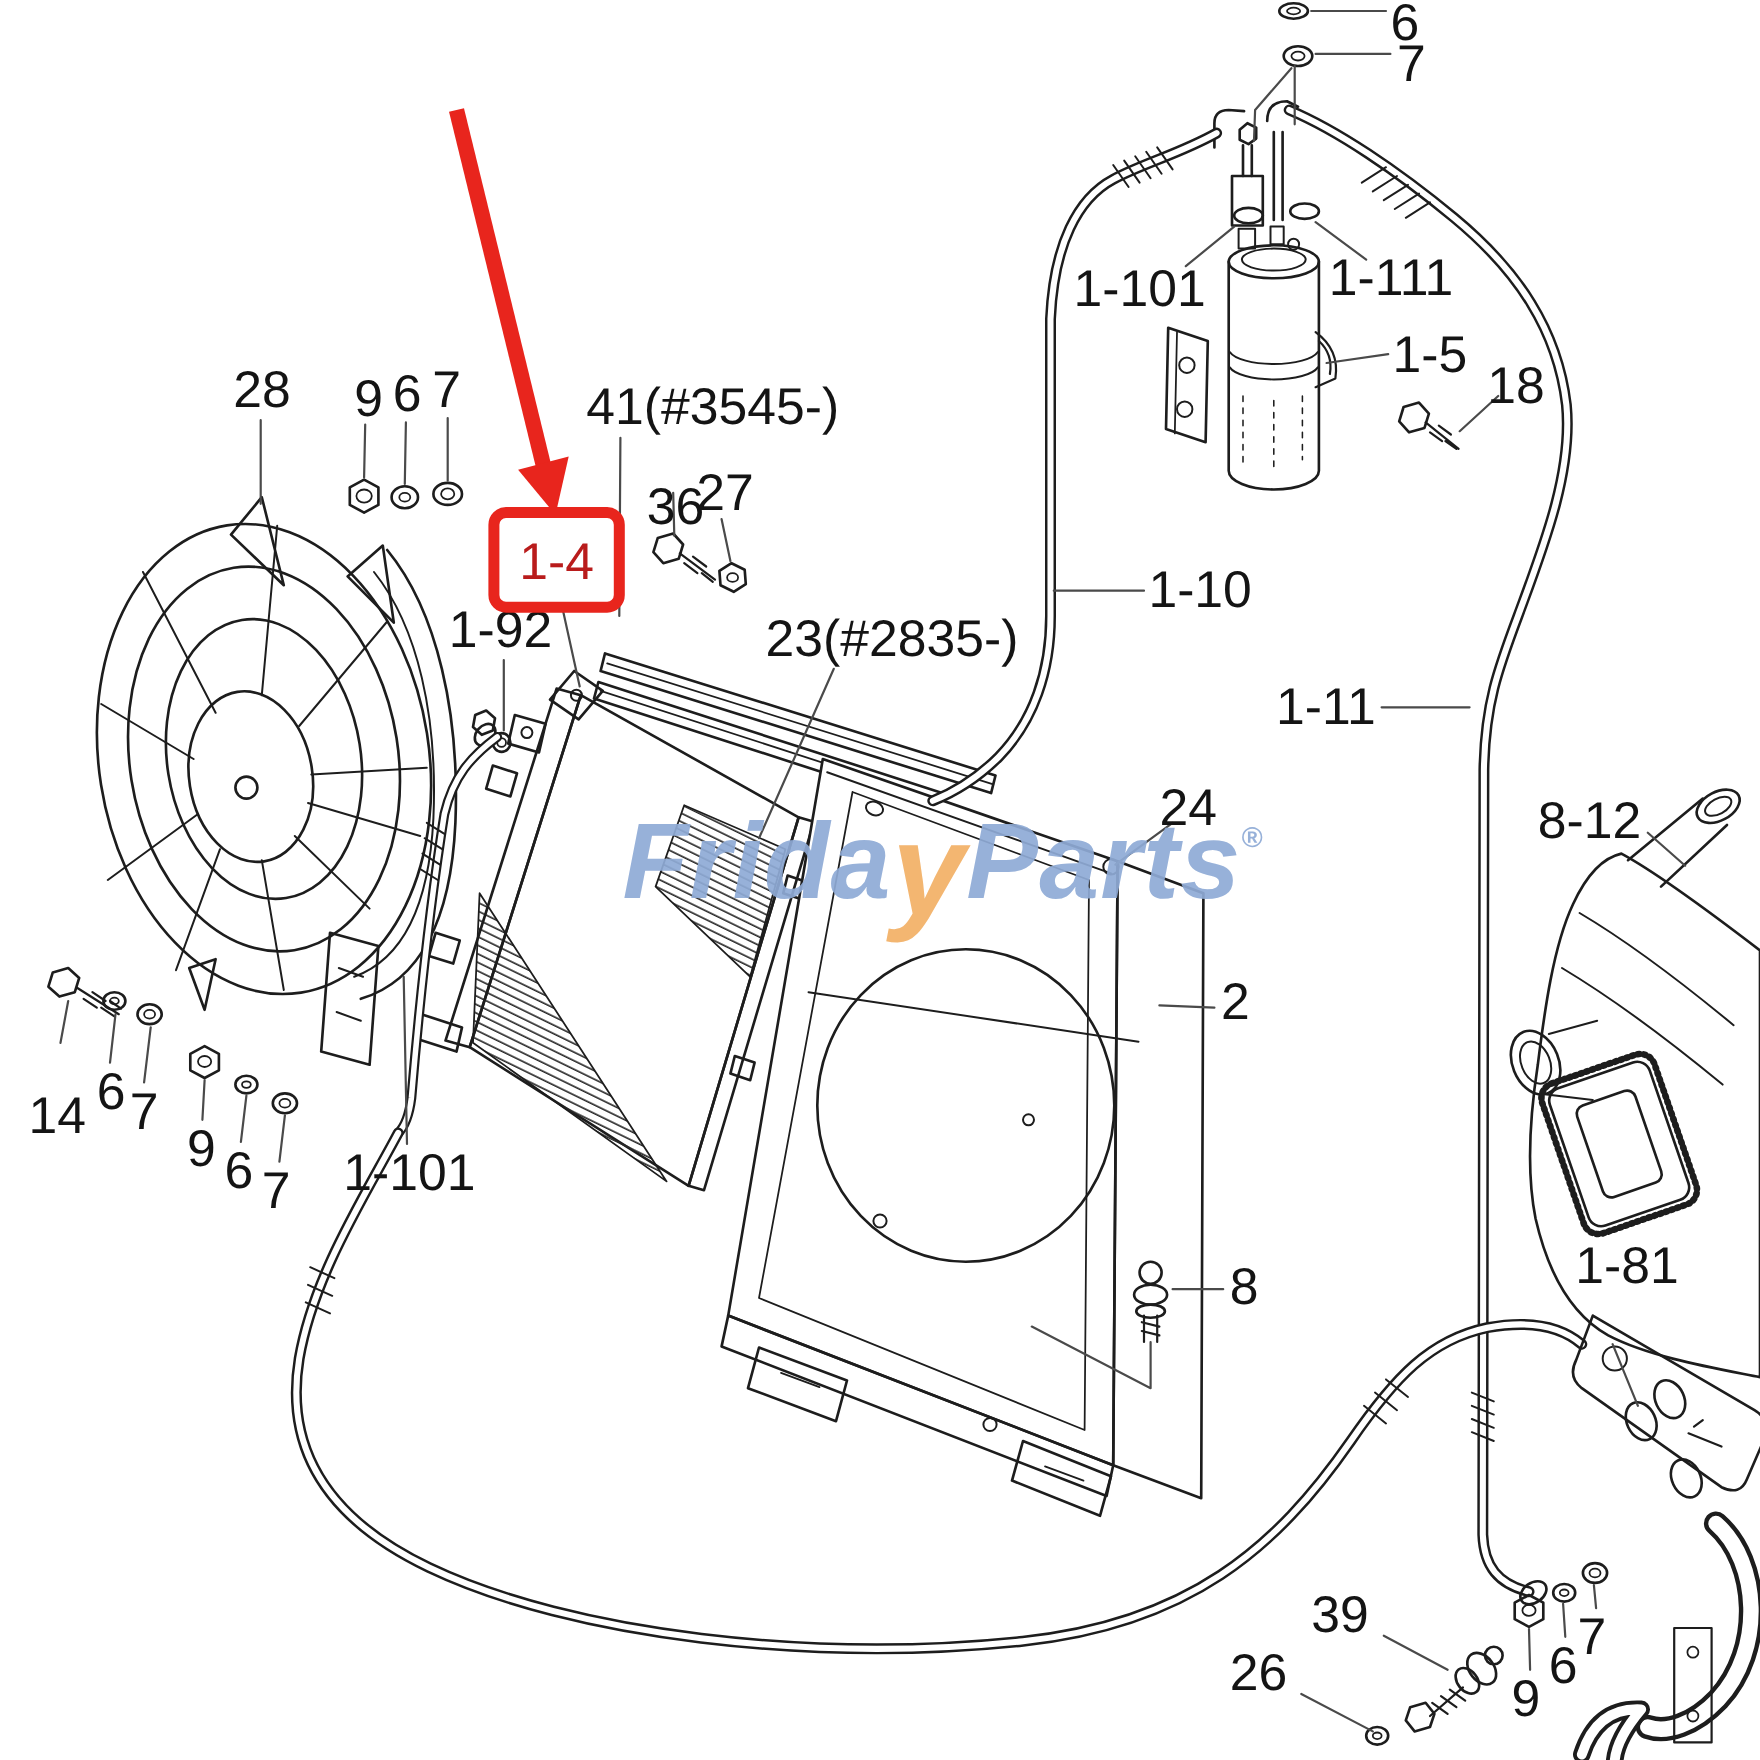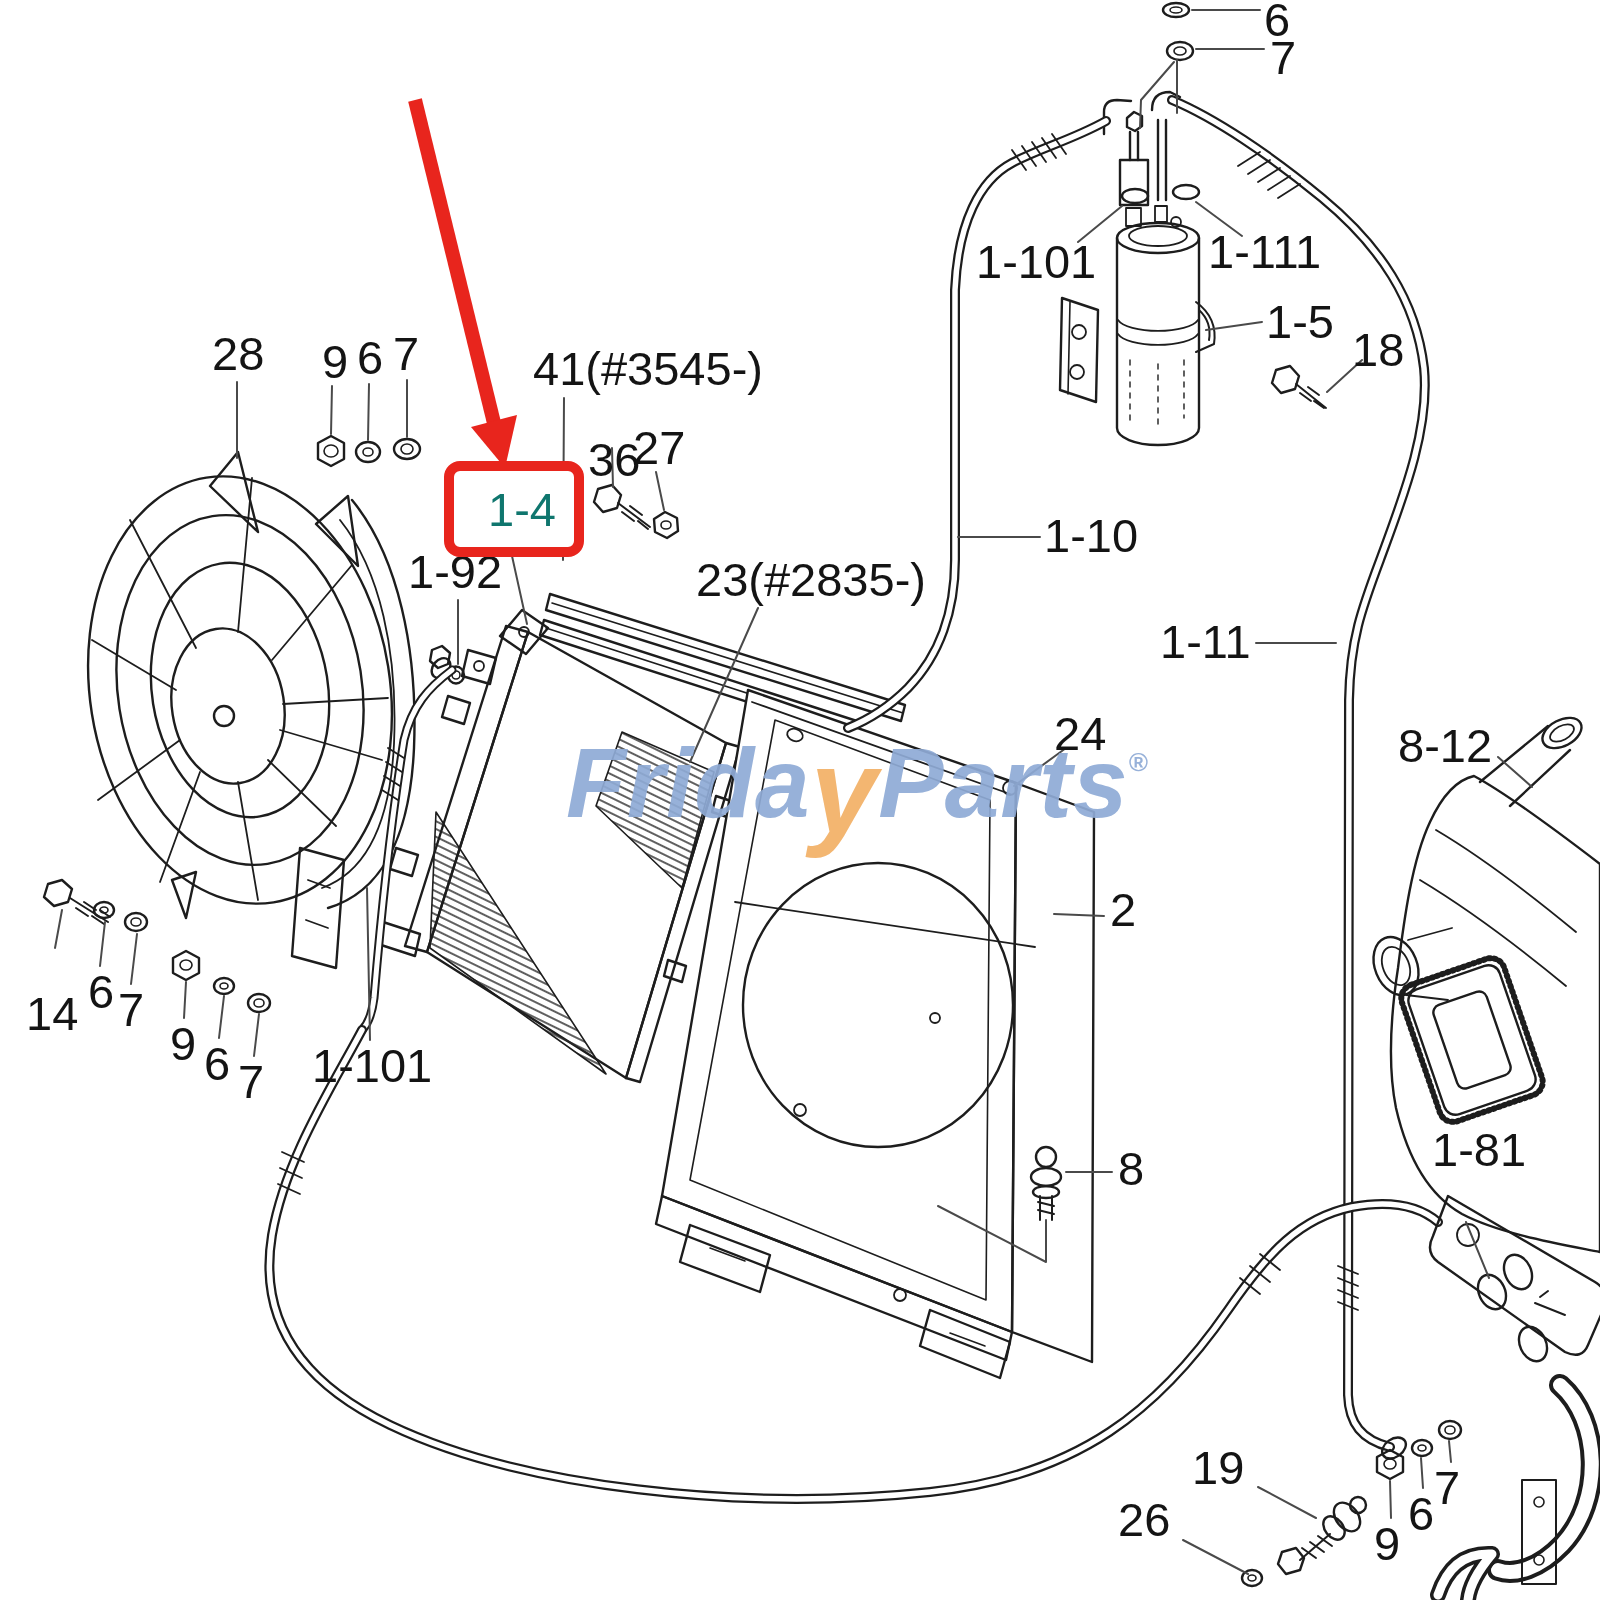--- a/index.html
+++ b/index.html
@@ -4,21 +4,21 @@
 <style>
   html,body{margin:0;padding:0;background:#fff;}
   .stage{position:relative;width:1600px;height:1600px;background:#ffffff;overflow:hidden;
          font-family:"Liberation Sans",sans-serif;}
   .stage svg{position:absolute;left:0;top:0;z-index:1;}
   .labels-layer{position:absolute;left:0;top:0;width:100%;height:100%;z-index:3;pointer-events:none;}
   .part-label{position:absolute;color:#141414;font-size:47px;line-height:1.0;white-space:nowrap;}
   .callout{position:absolute;left:444px;top:461px;width:104px;height:76px;z-index:4;
            display:flex;align-items:center;justify-content:center;
            border:10px solid #e8251d;border-radius:16px;background:#ffffff;
-           color:#0f766e;font-size:47px;padding-left:16px;}
+           color:#b91c1c;font-size:47px;}
   .watermark{position:absolute;left:566px;top:722px;z-index:2;white-space:nowrap;
              font-style:italic;font-weight:bold;color:#8fabd6;opacity:0.92;letter-spacing:1px;}
   .wm-a{font-size:98px;margin-top:28px;}
   .wm-y{font-size:120px;color:#f2b066;vertical-align:-16px;}
   .wm-reg{font-size:26px;vertical-align:46px;}
 </style>
 </head>
 <body>
 
 <div class="stage">
@@ -324,20 +324,20 @@
       <div class="part-label" style="left: 1110px; top: 886px;">2</div>
       <div class="part-label" style="left: 1118px; top: 1145px;">8</div>
       <div class="part-label" style="left: 26px; top: 950px; margin-top: 40px;">14</div>
       <div class="part-label" style="left: 88px; top: 968px;">6</div>
       <div class="part-label" style="left: 118px; top: 986px;">7</div>
       <div class="part-label" style="left: 170px; top: 1020px;">9</div>
       <div class="part-label" style="left: 204px; top: 1040px;">6</div>
       <div class="part-label" style="left: 238px; top: 1058px;">7</div>
       <div class="part-label" style="left: 312px; top: 1042px;">1-101</div>
       <div class="part-label" style="left: 1432px; top: 1126px;">1-81</div>
-      <div class="part-label" style="left: 1192px; top: 1444px;">19</div>
+      <div class="part-label" style="left: 1192px; top: 1444px;">39</div>
       <div class="part-label" style="left: 1118px; top: 1496px;">26</div>
       <div class="part-label" style="left: 1374px; top: 1520px;">9</div>
       <div class="part-label" style="left: 1408px; top: 1490px;">6</div>
       <div class="part-label" style="left: 1434px; top: 1464px;">7</div>
     </div>
 
 </div>
 
 </body></html>

